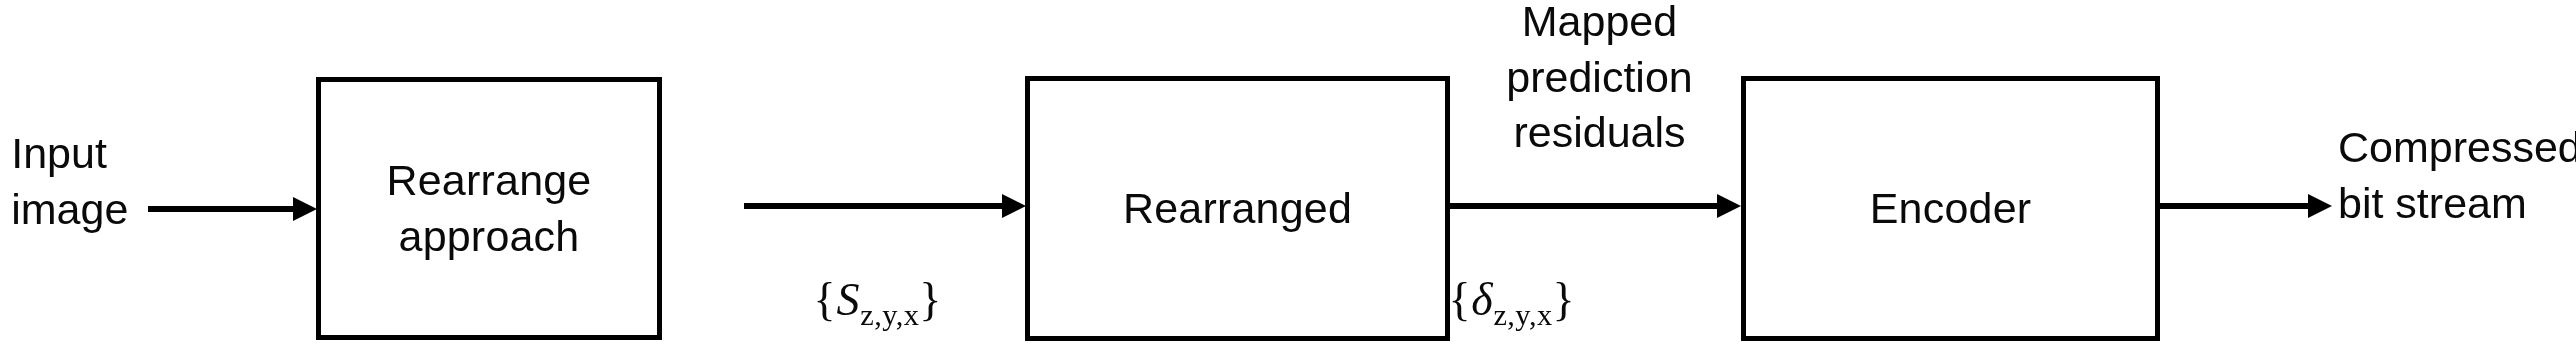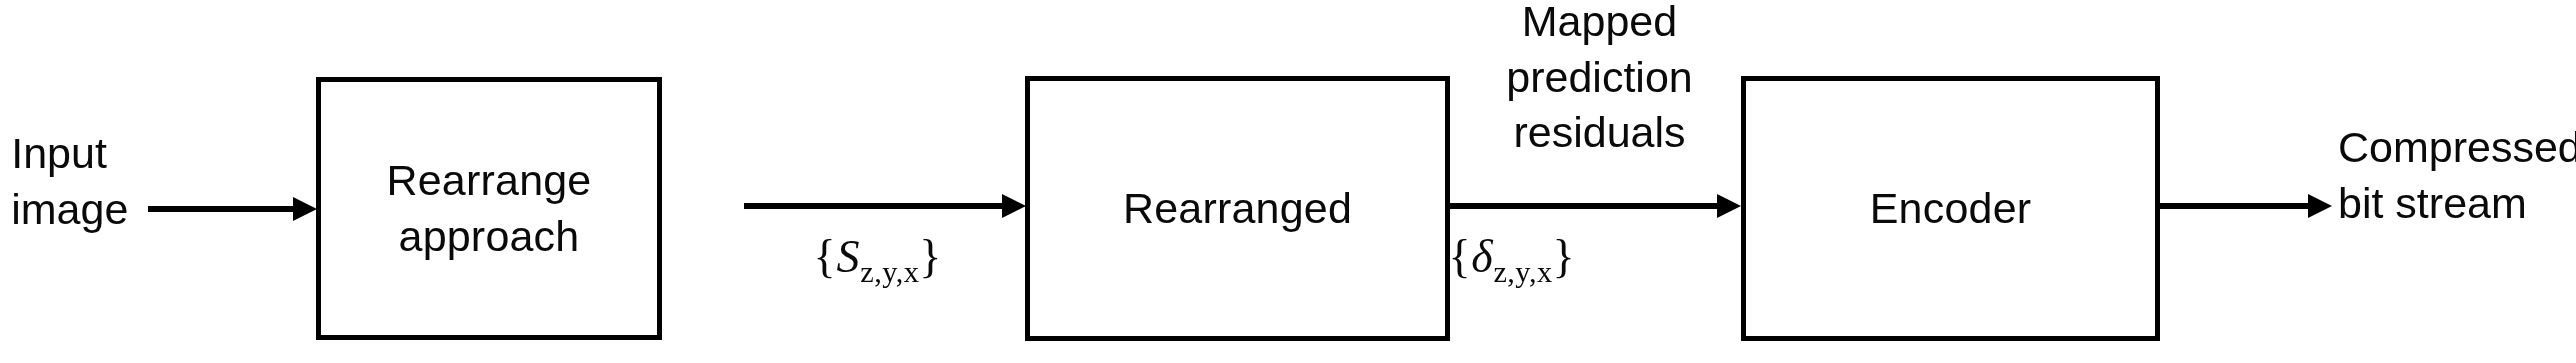--- a/index.html
+++ b/index.html
@@ -51,20 +51,21 @@
   .text-left   { text-align: left; }
 
   
   .math-label {
     position: absolute;
     font-family: "Liberation Serif", serif;
     font-size: 46px;
     color: #0a0a0a;
     text-align: center;
     white-space: nowrap;
+    margin-top: 43px;
   }
   .math-label .brace { font-style: normal; }
   .math-label .sym   { font-style: italic; padding: 0 0.8px; }
   .math-label .sub   {
     font-style: normal;
     font-size: 0.66em;
     vertical-align: sub;
     letter-spacing: 0.4px;
   }
 

